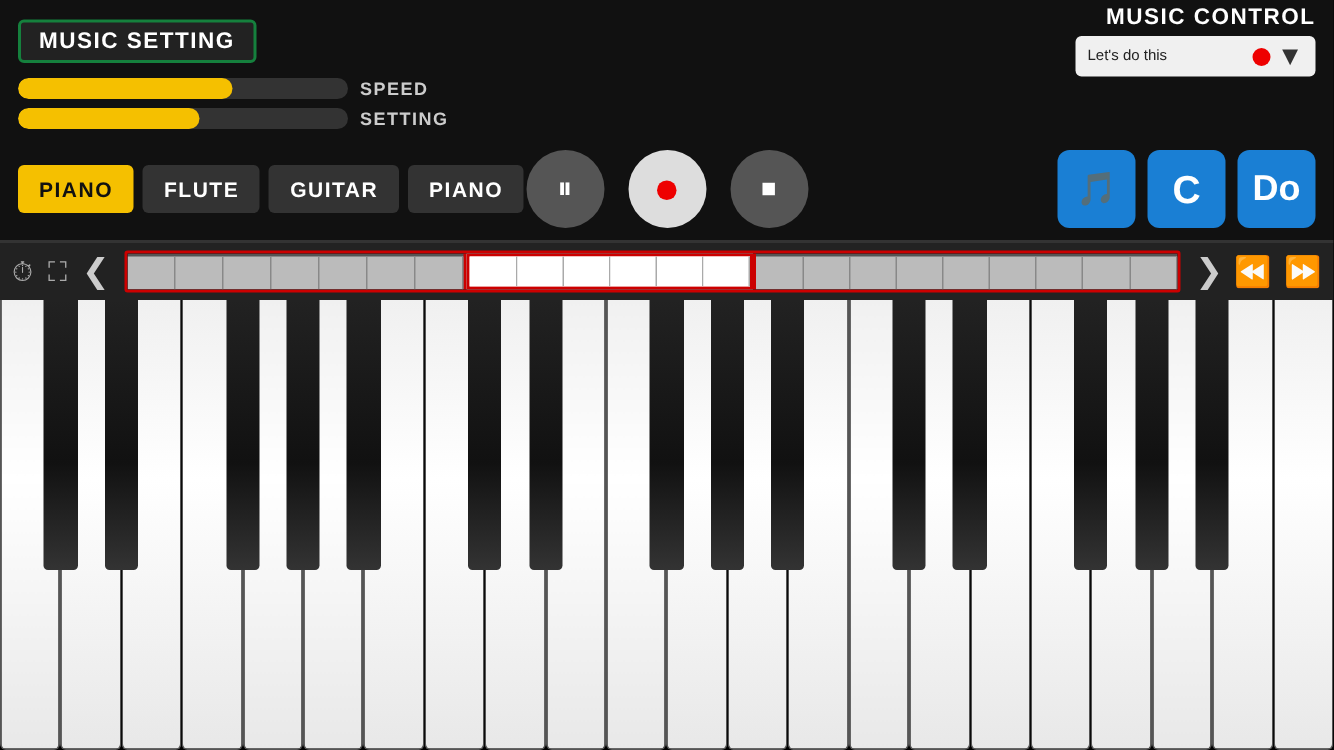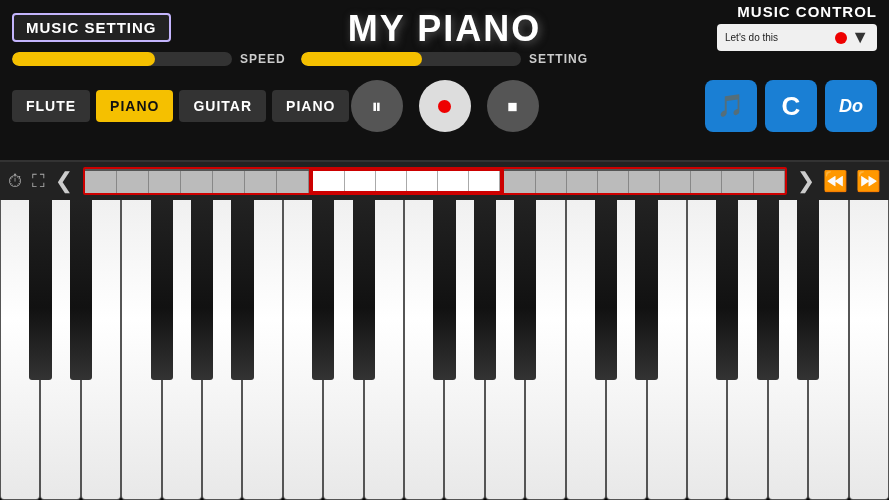--- a/index.html
+++ b/index.html
@@ -27,21 +27,21 @@
       align-items: center;
       justify-content: space-between;
       padding: 8px 12px 4px 12px;
       height: 50px;
     }
 
     #music-setting-label {
       color: #fff;
       font-size: 15px;
       font-weight: bold;
-      border: 2px solid #c4b5fd;
+      border: 2px solid #15803d;
       border-radius: 4px;
       padding: 4px 12px;
       background: #222;
       letter-spacing: 1px;
     }
 
     #app-title {
       color: #fff;
       font-size: 36px;
       font-weight: 900;
@@ -92,20 +92,21 @@
     }
 
     #dropdown-arrow {
       color: #333;
       font-size: 18px;
     }
 
     
     #sliders-row {
       display: flex;
+      flex-direction: column;
       gap: 6px;
       padding: 0 12px;
       margin-top: 2px;
     }
 
     .slider-row {
       display: flex;
       align-items: center;
       gap: 8px;
     }
@@ -229,22 +230,21 @@
 
     .right-btn.note-c {
       background: #1a7fd4;
       color: #fff;
       font-size: 26px;
     }
 
     .right-btn.note-do {
       background: #1a7fd4;
       color: #fff;
-      font-size: 18px;
-      font-style: italic;
+      font-size: 24px;
     }
 
     
     #piano-nav-bar {
       height: 40px;
       background: #222;
       display: flex;
       align-items: center;
       justify-content: space-between;
       padding: 0 8px;
@@ -342,21 +342,20 @@
       height: 100%;
     }
   </style>
 </head>
 <body>
 
 <div id="top-bar">
 
   <div id="header-row">
     <div id="music-setting-label">MUSIC SETTING</div>
-    <div id="app-title">MY PIANO</div>
     <div id="music-control-section">
       <div id="music-control-label">MUSIC CONTROL</div>
       <div id="music-control-dropdown">
         <span id="dropdown-text">Let's do this</span>
         <span id="dropdown-record-dot"></span>
         <span id="dropdown-arrow">▼</span>
       </div>
     </div>
   </div>
 
@@ -370,22 +369,22 @@
     <div class="slider-row">
       <div class="slider-track">
         <div class="slider-fill" style="width: 55%;"></div>
       </div>
       <span class="slider-label">SETTING</span>
     </div>
   </div>
 
   <div id="controls-row">
     <div id="instrument-buttons">
+      <button class="instrument-btn active">PIANO</button>
       <button class="instrument-btn inactive">FLUTE</button>
-      <button class="instrument-btn active">PIANO</button>
       <button class="instrument-btn inactive">GUITAR</button>
       <button class="instrument-btn inactive">PIANO</button>
     </div>
 
     <div id="playback-controls">
       <button class="playback-btn pause-btn">⏸</button>
       <button class="playback-btn record-btn" style="color:#e00; font-size:28px;">⏺</button>
       <button class="playback-btn stop-btn">⏹</button>
     </div>
 

